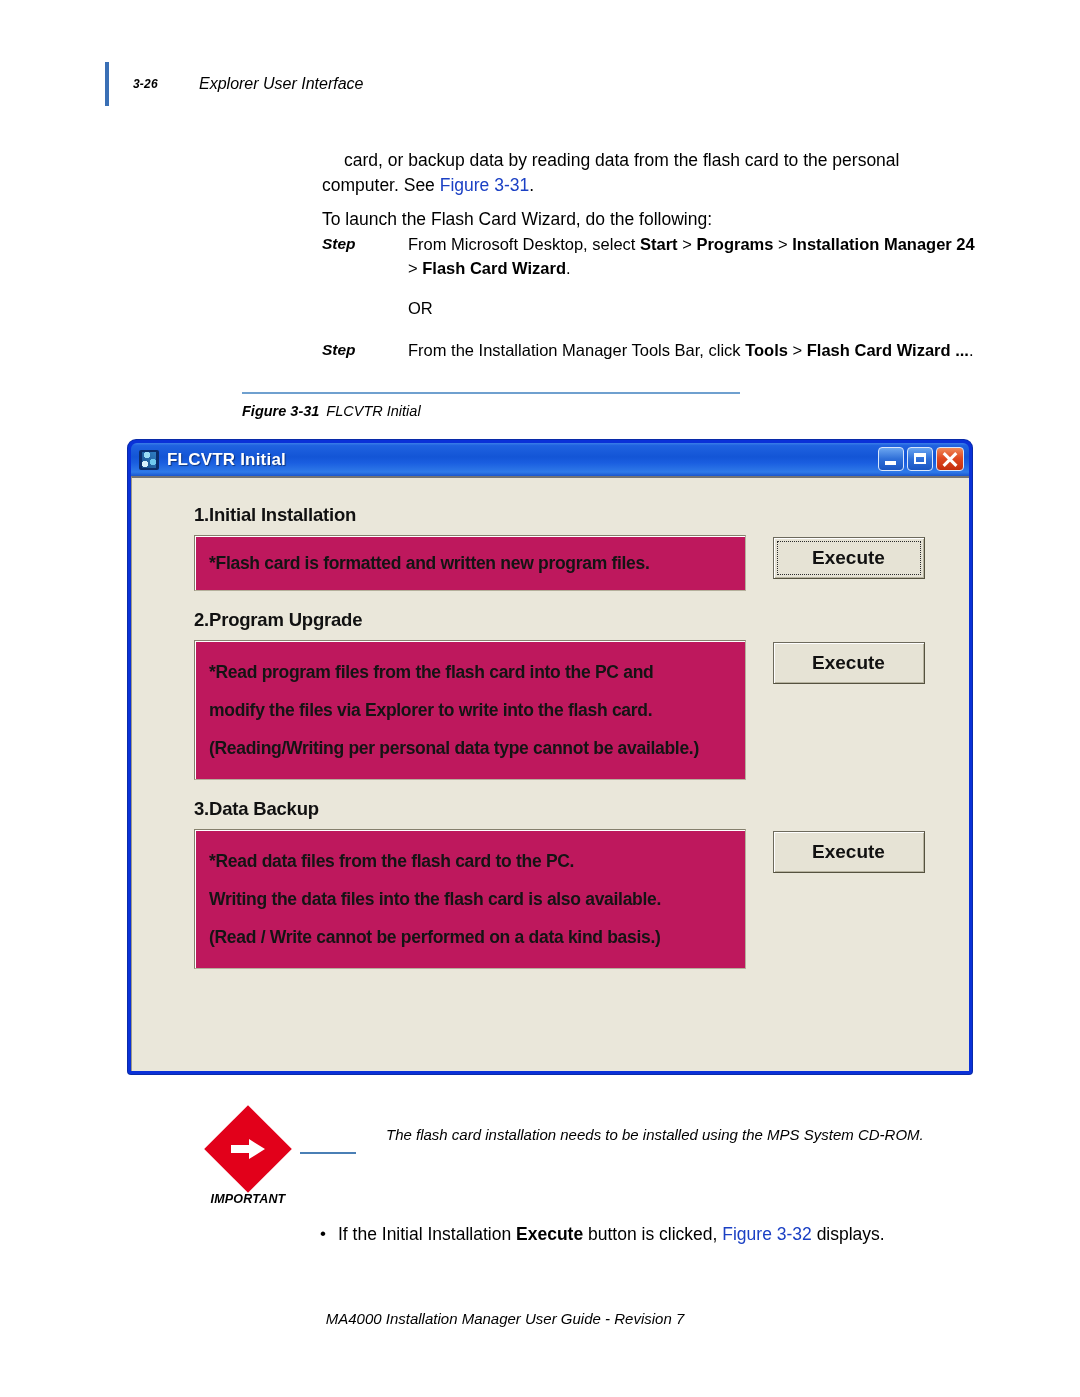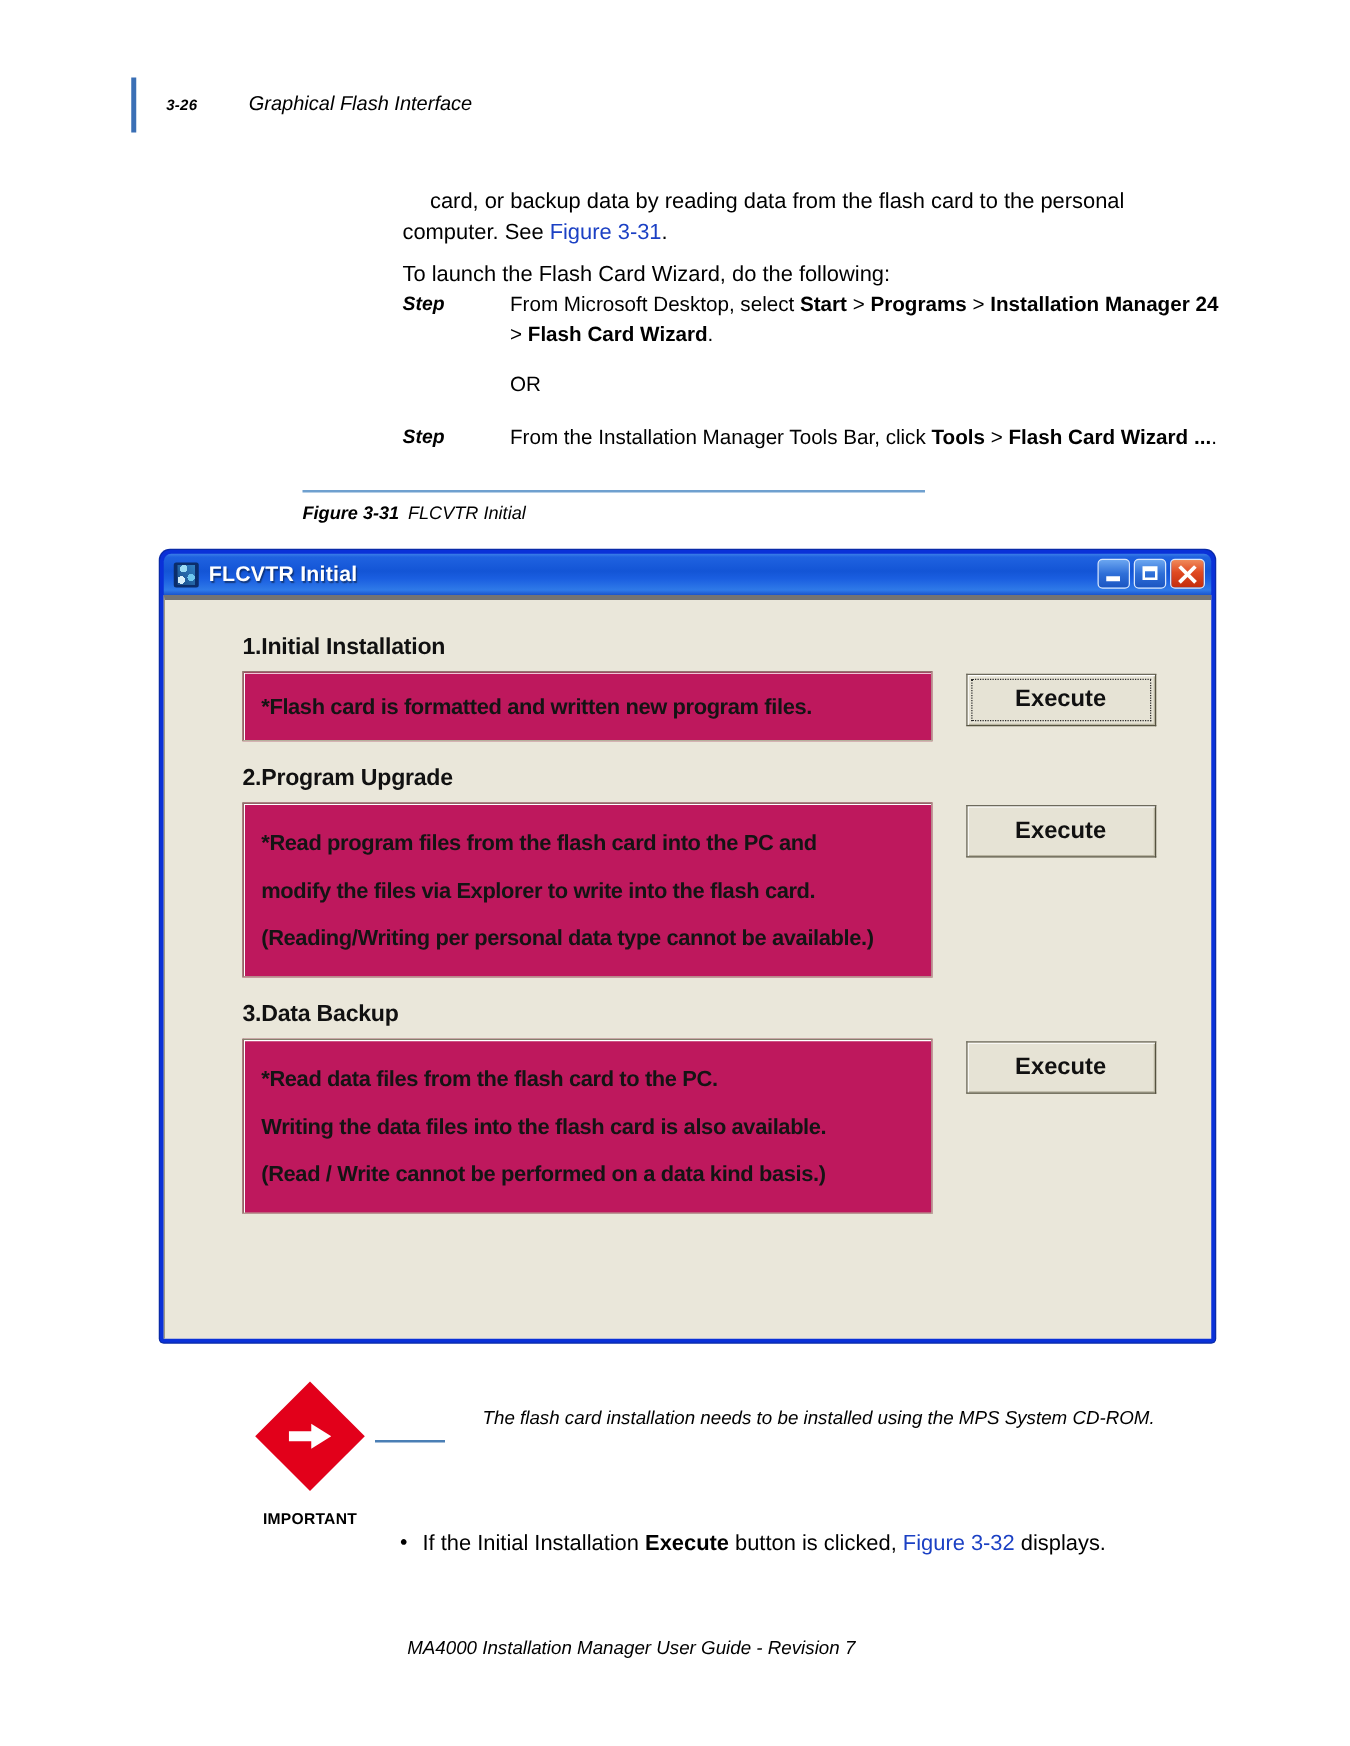--- a/index.html
+++ b/index.html
@@ -218,21 +218,21 @@
     left: 4px; top: 10px;
     width: 18px; height: 3.2px;
     background: #ffffff;
   }
   .wbtn.close .x1 { transform: rotate(45deg); }
   .wbtn.close .x2 { transform: rotate(-45deg); }
 
   .win-client {
     background: #eae7da;
     height: calc(100% - 33px);
-    border-top: 4px solid #737373;
+    border-top: 2px solid #737373;
     border-left: 1px solid #9e9a86;
     box-sizing: border-box;
     position: relative;
     padding: 26px 0 0 0;
   }
 
   .dlg-body {
     position: relative;
     padding: 0 18px 0 62px;
   }
@@ -330,24 +330,25 @@
   }
   .diamond .arrow {
     position: absolute;
     left: 50%;
     top: 50%;
     transform: translate(-50%, -50%) rotate(-45deg);
     width: 34px;
     height: 22px;
   }
   .imp-label {
-    margin-top: 28px;
+    margin-top: 12px;
     font-size: 12.5px;
     font-weight: bold;
     letter-spacing: .2px;
+    font-style: italic;
   }
   .callout-connector {
     width: 56px;
     height: 2px;
     background: #4a7fb5;
     margin-top: 40px;
     flex: 0 0 56px;
   }
   .callout-text {
     flex: 1;
@@ -389,21 +390,21 @@
     font-style: italic;
     margin-left: 18px;
   }
 </style>
 </head>
 <body>
 
 <div class="page-header">
   <div class="header-rule"></div>
   <div class="header-pageno">3-26</div>
-  <div class="header-title">Graphical Flash Interface</div>
+  <div class="header-title">Explorer User Interface</div>
 </div>
 
 <div class="body-block">
   <p class="para indent"><span>card, or backup data by reading data from the flash card to the personal computer. See </span><span class="link">Figure 3-31</span><span>.</span></p>
   <p class="para flush">To launch the Flash Card Wizard, do the following:</p>
 </div>
 
 <div class="steps">
 
   <div class="step-row">

